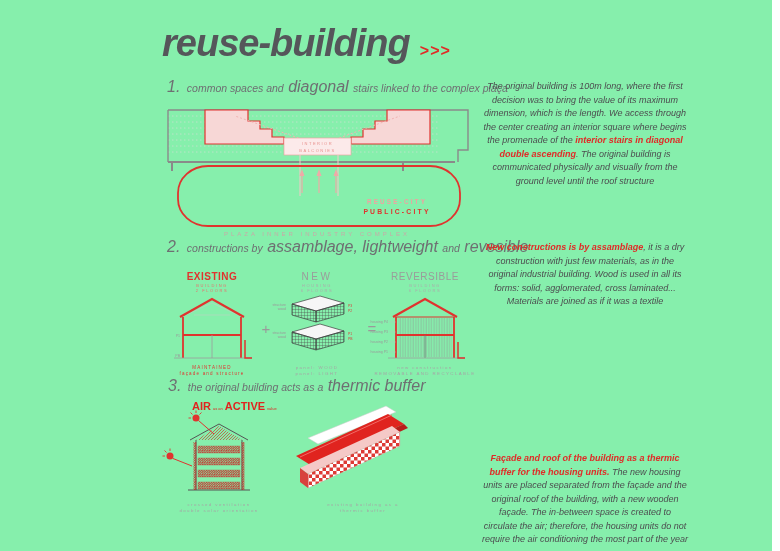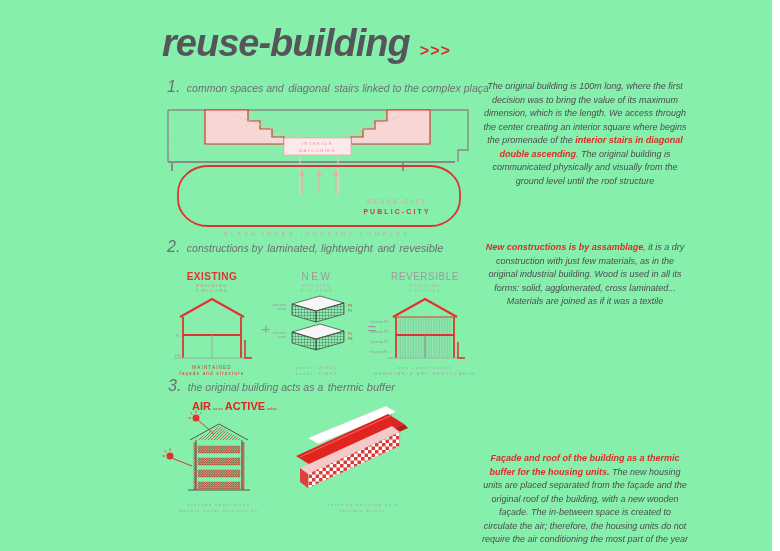--- a/index.html
+++ b/index.html
@@ -10,21 +10,21 @@
   }
   
   .title-row { position:absolute; left:162px; top:22px; display:flex; align-items:baseline; gap:10px; white-space:nowrap; }
   .title-main { font-size:38px; font-weight:bold; font-style:italic; color:#55565a; letter-spacing:-1px; }
   .title-sep  { font-size:16px; font-weight:bold; color:#e02b27; letter-spacing:1px; }
   .title-sub  { font-size:21px; font-weight:bold; font-style:italic; color:#e02b27; }
   
   .sec-head { position:absolute; color:#6e6f72; font-style:italic; white-space:nowrap; }
   .sec-head .num { font-size:16px; margin-right:2px; }
   .sec-head .sm  { font-size:10.5px; }
-  .sec-head .lg  { font-size:11px; }
+  .sec-head .lg  { font-size:16px; }
   #head1 { left:167px; top:78px; }
   #head2 { left:167px; top:238px; }
   #head3 { left:168px; top:377px; }
   
   .para { position:absolute; left:481px; width:208px; font-size:9px; font-style:italic;
           color:#4c4d4f; line-height:1.5;text-align:center; }
   .para .red { color:#e02b27; font-weight:bold; }
   #para1 { top:80px; }
   #para2 { top:241px; }
   #para3 { top:404px;margin-top:48px; }
@@ -112,21 +112,21 @@
       <text x="237" y="113.5" text-anchor="middle" class="t-public">PUBLIC-CITY</text>
     </g>
     <text x="157" y="136" text-anchor="middle" class="t-plaza">PLAZA INNER INDUSTRY COMPLEX</text>
   </svg>
 
   <div class="para" id="para1"><span>The original building is 100m long, where the first decision was to bring the value of its maximum dimension, which is the length. We access through the center creating an interior square where begins the promenade of the </span><span class="red">interior stairs in diagonal double ascending</span><span>. The original building is communicated physically and visually from the ground level until the roof structure</span></div>
 
   <div class="sec-head" id="head2">
     <span class="num">2.</span>
     <span class="sm">constructions by</span>
-    <span class="lg">laminated, lightweight</span>
+    <span class="lg">assamblage, lightweight</span>
     <span class="sm">and</span>
     <span class="lg">revesible</span>
   </div>
 
   <svg class="diag" id="diag2" width="315" height="110" viewBox="0 0 315 110">
     <defs>
       <pattern id="dg" width="3" height="3" patternUnits="userSpaceOnUse">
         <path d="M0,0 L0,3 M0,0 L3,0" stroke="#4a4a4a" stroke-width="0.7"></path>
       </pattern>
       <pattern id="vl" width="2.6" height="6" patternUnits="userSpaceOnUse">

